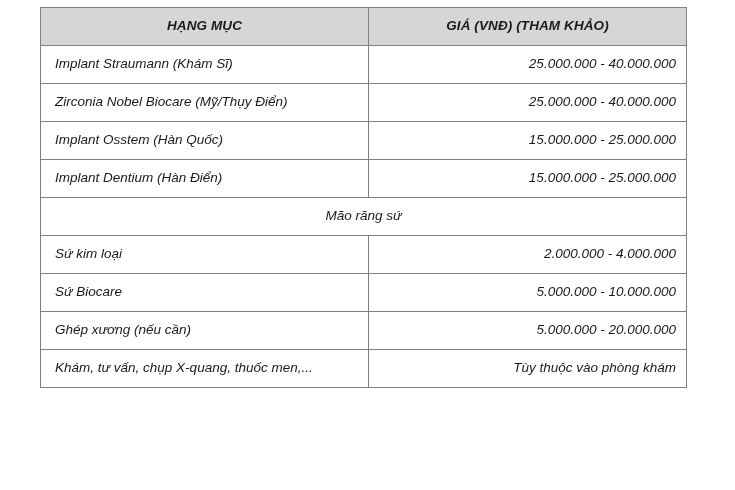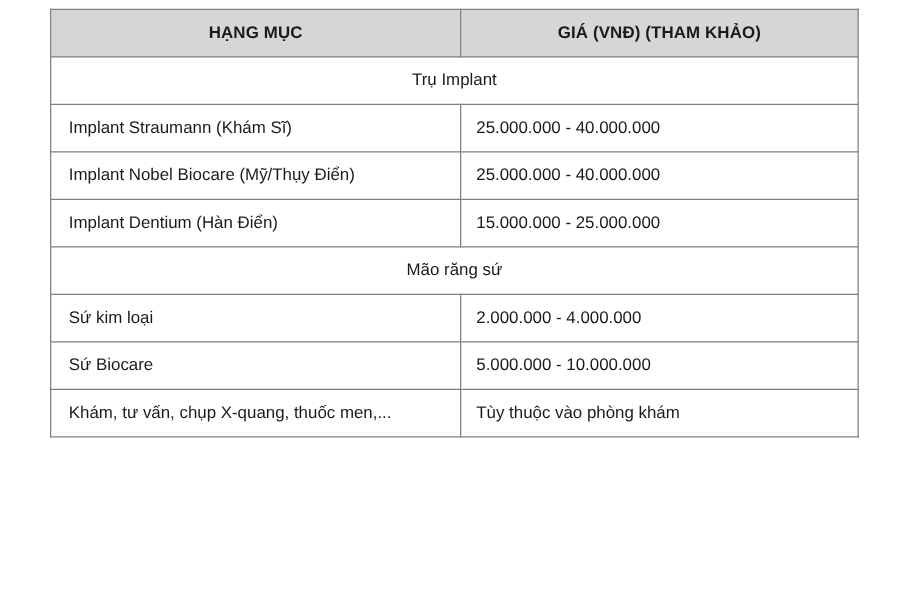--- a/index.html
+++ b/index.html
@@ -40,20 +40,21 @@
   .price-table td {
     border: 1px solid #808080;
     height: 38px;
     box-sizing: border-box;
     vertical-align: middle;
     font-size: 13.5px;
     line-height: 1.2;
     font-weight: normal;
     color: #1a1a1a;
     background: #ffffff;
+    font-style: italic;
   }
 
   
   .price-table thead th {
     background: #d6d6d6;
     font-weight: bold;
     text-align: center;
     font-size: 13.5px;
     letter-spacing: 0.1px;
     padding: 0 6px;
@@ -64,21 +65,21 @@
     text-align: center;
     padding: 0 8px;
   }
 
   
   .cell-item {
     text-align: left;
     padding: 0 10px 0 14px;
   }
   .cell-price {
-    text-align: left;
+    text-align: right;
     padding: 0 10px 0 12px;
   }
 </style>
 </head>
 <body>
 
 <div class="page">
 
   <table class="price-table">
     <colgroup>
@@ -87,46 +88,51 @@
     </colgroup>
 
     <thead>
       <tr>
         <th>HẠNG MỤC</th>
         <th>GIÁ (VNĐ) (THAM KHẢO)</th>
       </tr>
     </thead>
 
     <tbody id="table-body">
-        <tr class="row-section">
-          <td colspan="2">Trụ Implant</td>
-        </tr>
         <tr class="row-data">
           <td class="cell-item">Implant Straumann (Khám Sĩ)</td>
           <td class="cell-price">25.000.000 - 40.000.000</td>
         </tr>
         <tr class="row-data">
-          <td class="cell-item">Implant Nobel Biocare (Mỹ/Thụy Điển)</td>
+          <td class="cell-item">Zirconia Nobel Biocare (Mỹ/Thụy Điển)</td>
           <td class="cell-price">25.000.000 - 40.000.000</td>
+        </tr>
+        <tr class="row-data">
+          <td class="cell-item">Implant Osstem (Hàn Quốc)</td>
+          <td class="cell-price">15.000.000 - 25.000.000</td>
         </tr>
         <tr class="row-data">
           <td class="cell-item">Implant Dentium (Hàn Điển)</td>
           <td class="cell-price">15.000.000 - 25.000.000</td>
         </tr>
         <tr class="row-section">
           <td colspan="2">Mão răng sứ</td>
         </tr>
         <tr class="row-data">
           <td class="cell-item">Sứ kim loại</td>
           <td class="cell-price">2.000.000 - 4.000.000</td>
         </tr>
         <tr class="row-data">
           <td class="cell-item">Sứ Biocare</td>
           <td class="cell-price">5.000.000 - 10.000.000</td>
         </tr>
         <tr class="row-data">
+          <td class="cell-item">Ghép xương (nếu cần)</td>
+          <td class="cell-price">5.000.000 - 20.000.000</td>
+        </tr>
+        <tr class="row-data">
           <td class="cell-item">Khám, tư vấn, chụp X-quang, thuốc men,...</td>
           <td class="cell-price">Tùy thuộc vào phòng khám</td>
         </tr>
       </tbody>
   </table>
 
 </div>
 
 </body></html>

